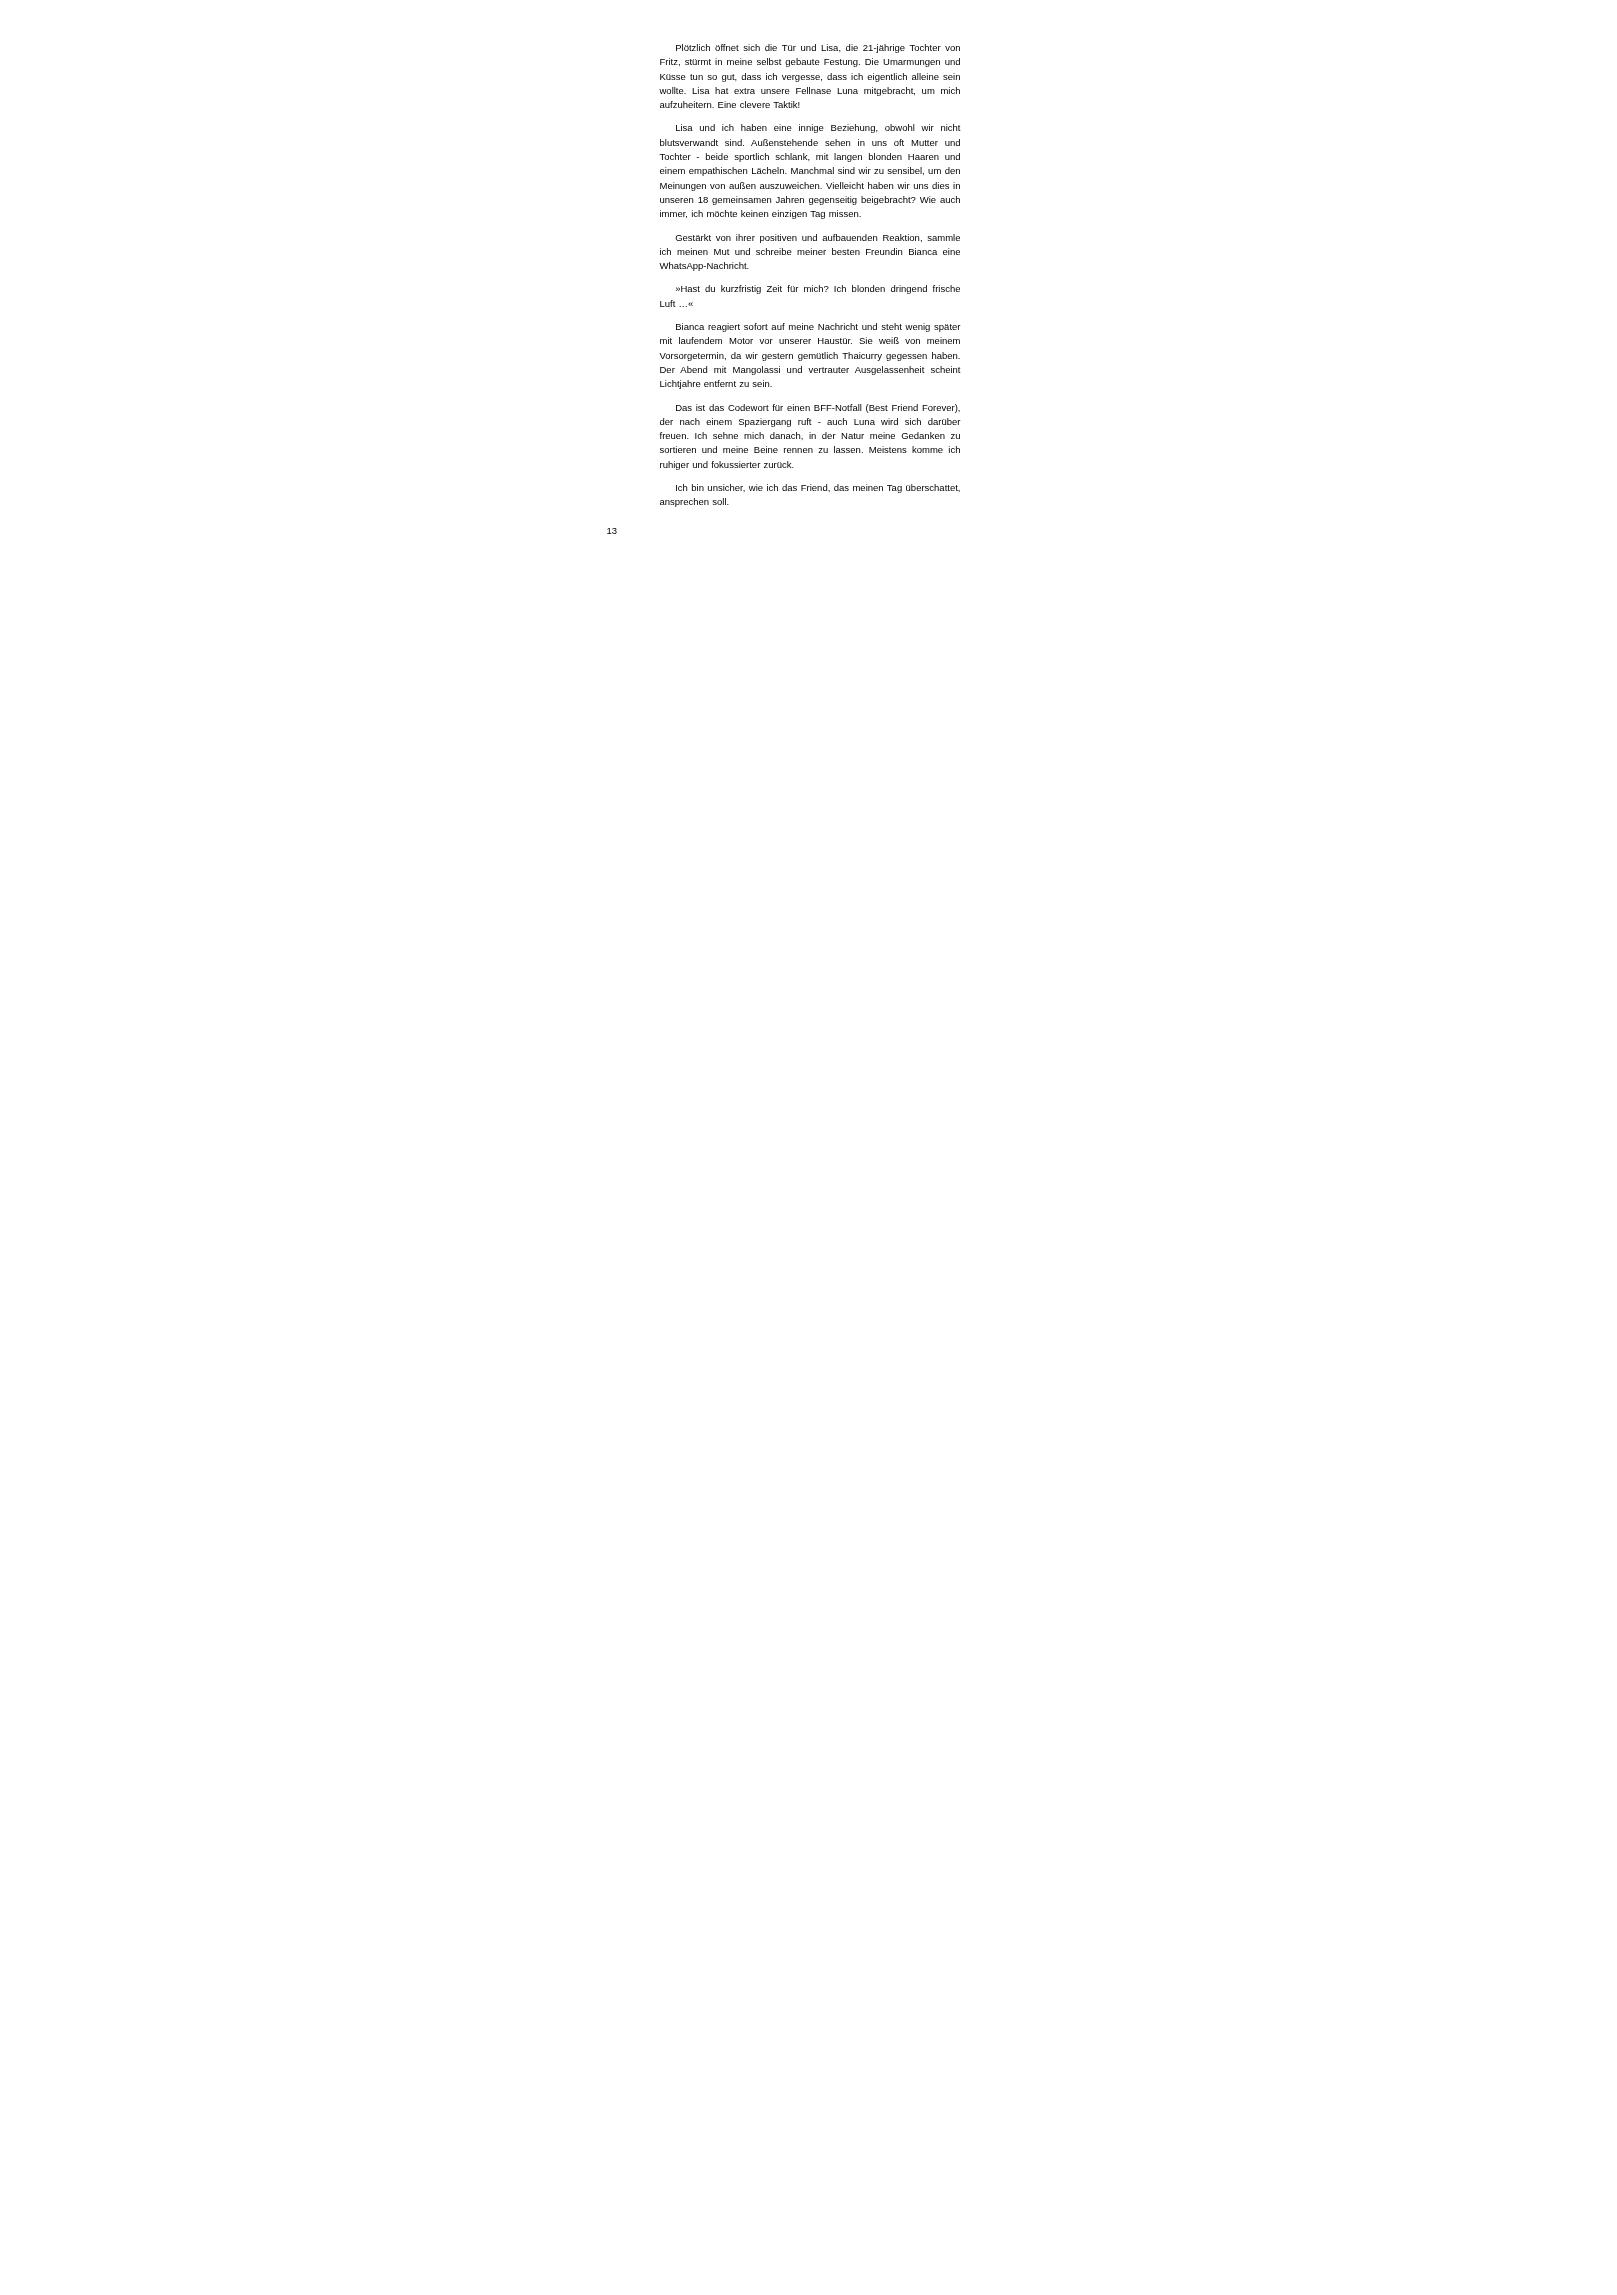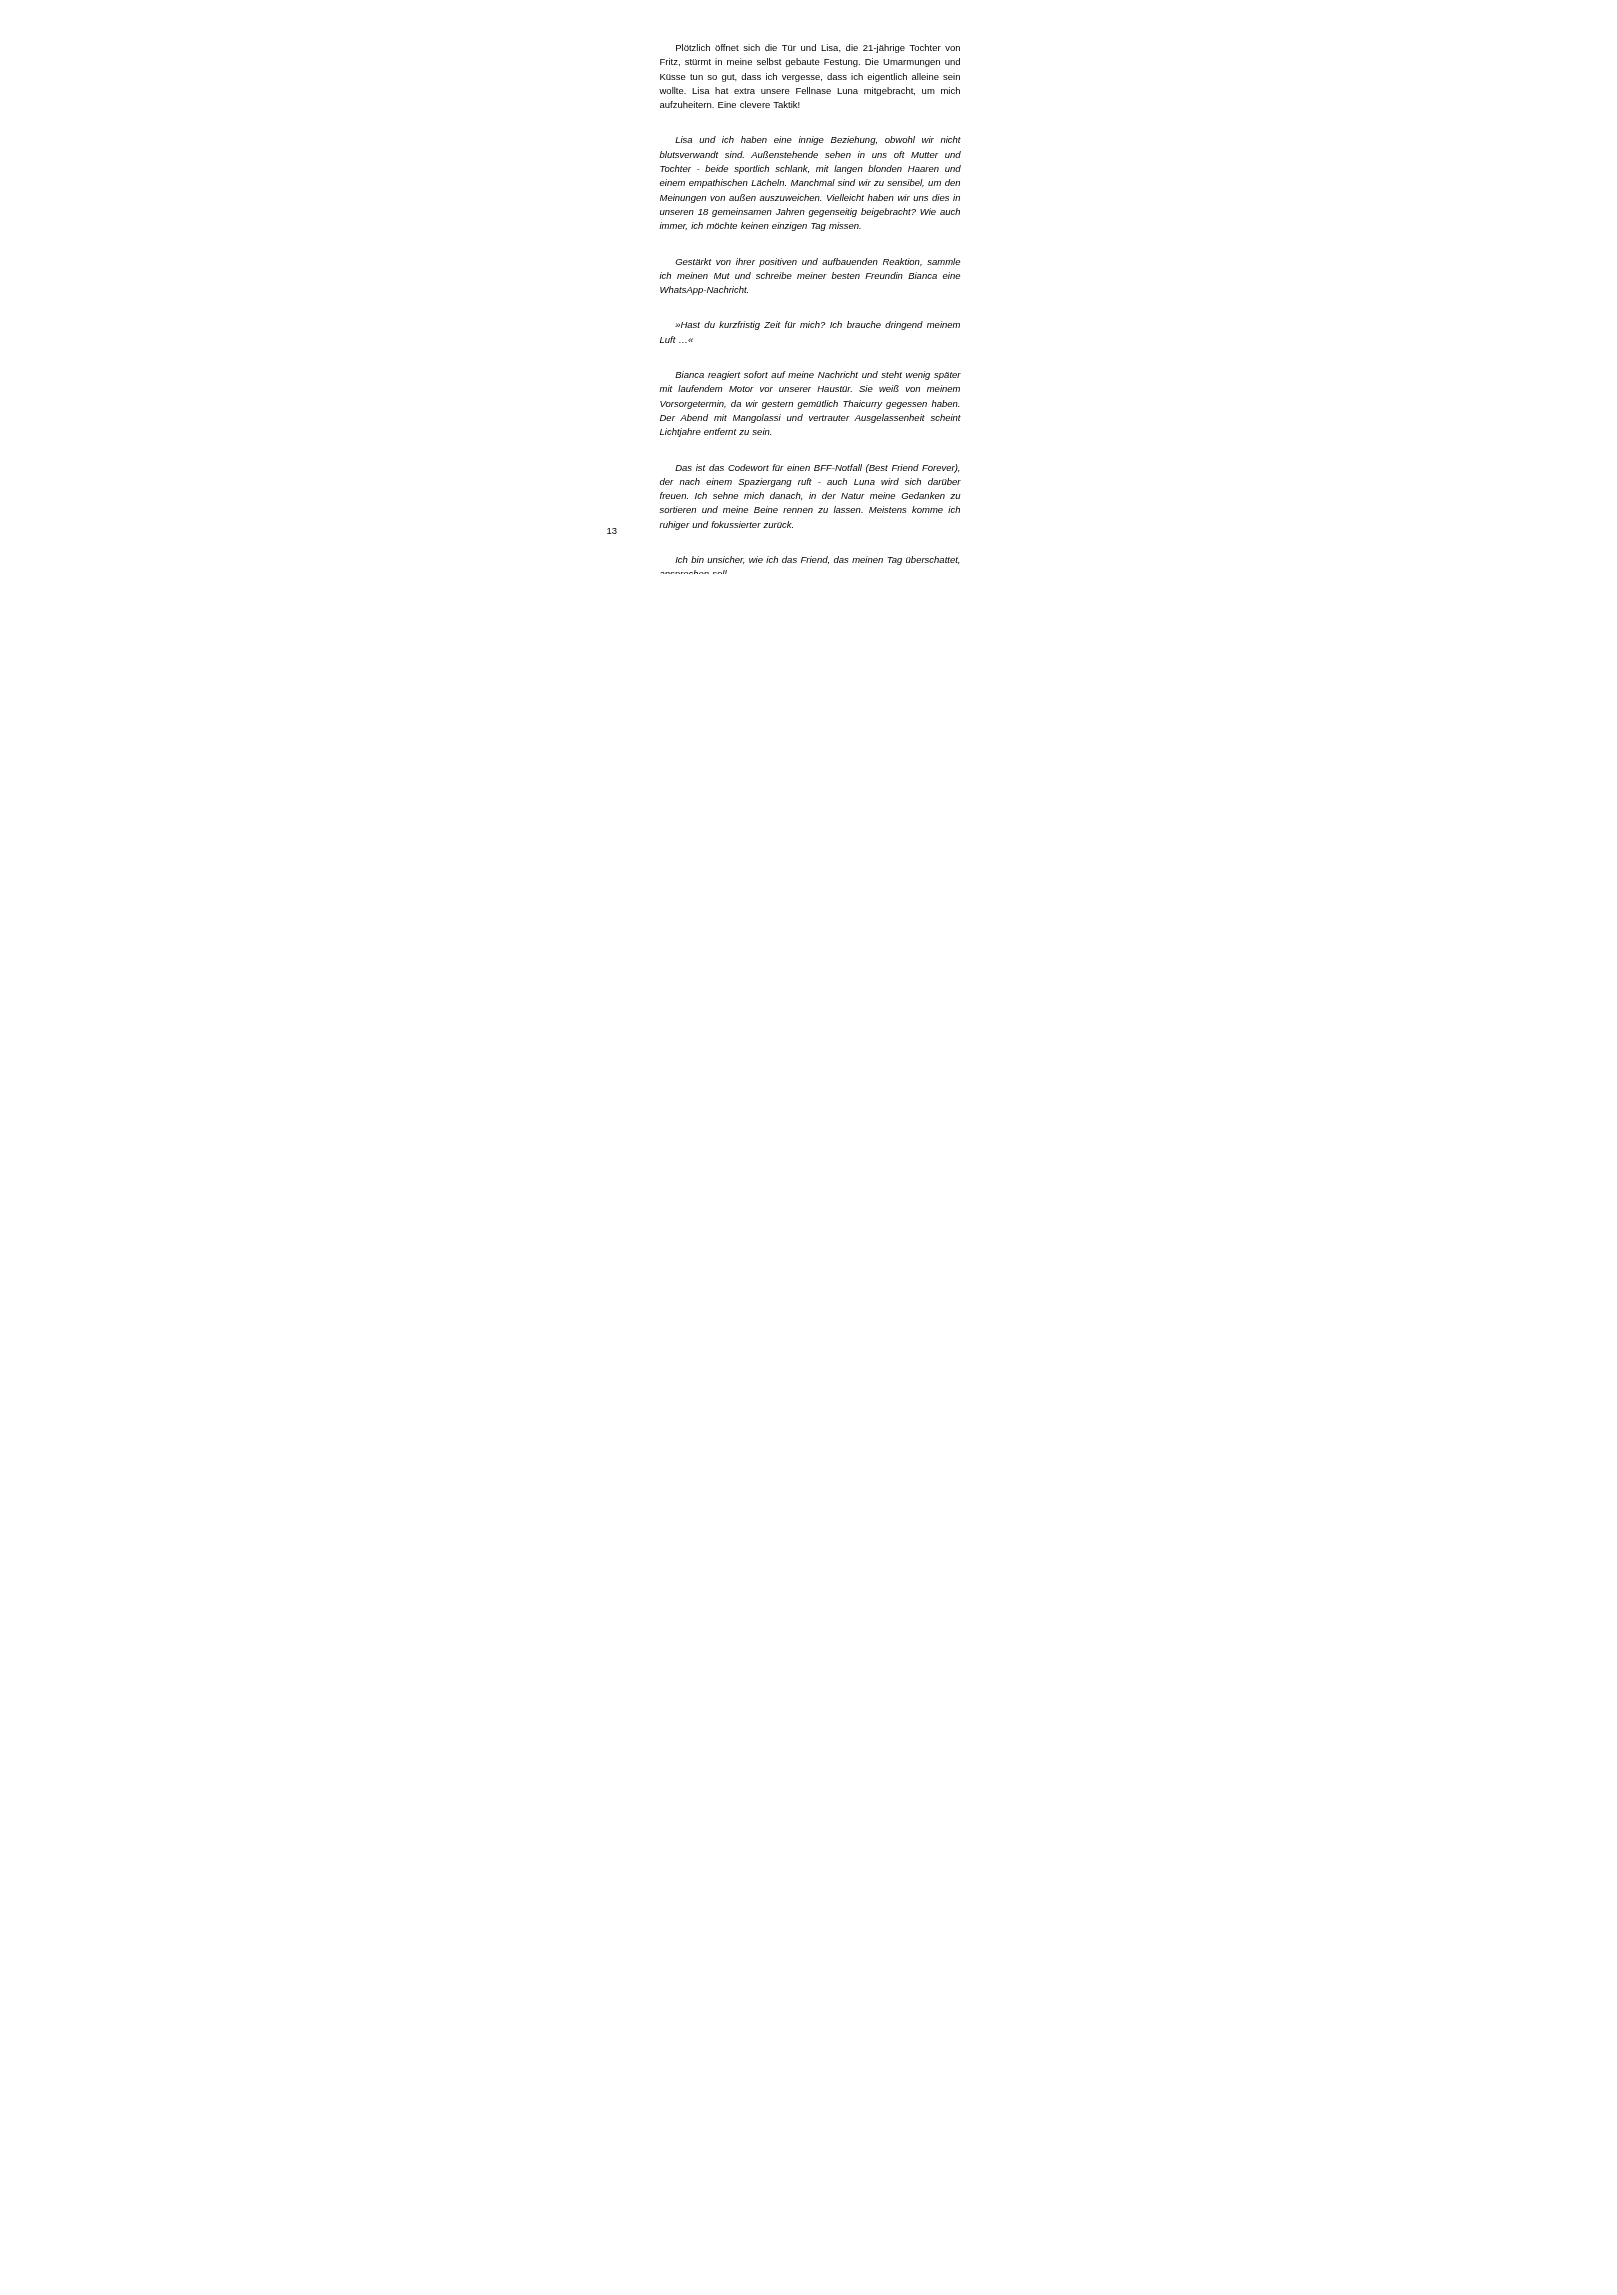--- a/index.html
+++ b/index.html
@@ -26,40 +26,39 @@
   .para {
     margin: 0;
     font-size: 9.5px;
     line-height: 14.3px;
     text-align: justify;
     text-justify: inter-word;
     text-indent: 15.7px;
     word-spacing: 0.5px;
   }
   .para + .para {
-    margin-top: 21px;
-    font-style: italic;
+    margin-top: 9px;
   }
   .page-number {
     position: absolute;
     top: 524px;
     left: 0;
     width: 100%;
     font-size: 9.5px;
     line-height: 14.3px;
   }
 </style>
 </head>
 <body>
 
 <div class="page">
   <div class="text-block">
     <p class="para">Plötzlich öffnet sich die Tür und Lisa, die 21-jährige Tochter von Fritz, stürmt in meine selbst gebaute Festung. Die Umarmungen und Küsse tun so gut, dass ich vergesse, dass ich eigentlich alleine sein wollte. Lisa hat extra unsere Fellnase Luna mitgebracht, um mich aufzuheitern. Eine clevere Taktik!</p>
     <p class="para">Lisa und ich haben eine innige Beziehung, obwohl wir nicht blutsverwandt sind. Außenstehende sehen in uns oft Mutter und Tochter - beide sportlich schlank, mit langen blonden Haaren und einem empathischen Lächeln. Manchmal sind wir zu sensibel, um den Meinungen von außen auszuweichen. Vielleicht haben wir uns dies in unseren 18 gemeinsamen Jahren gegenseitig beigebracht? Wie auch immer, ich möchte keinen einzigen Tag missen.</p>
     <p class="para">Gestärkt von ihrer positiven und aufbauenden Reaktion, sammle ich meinen Mut und schreibe meiner besten Freundin Bianca eine WhatsApp-Nachricht.</p>
-    <p class="para">»Hast du kurzfristig Zeit für mich? Ich brauche dringend meinem Luft …«</p>
+    <p class="para">»Hast du kurzfristig Zeit für mich? Ich blonden dringend frische Luft …«</p>
     <p class="para">Bianca reagiert sofort auf meine Nachricht und steht wenig später mit laufendem Motor vor unserer Haustür. Sie weiß von meinem Vorsorgetermin, da wir gestern gemütlich Thaicurry gegessen haben. Der Abend mit Mangolassi und vertrauter Ausgelassenheit scheint Lichtjahre entfernt zu sein.</p>
     <p class="para">Das ist das Codewort für einen BFF-Notfall (Best Friend Forever), der nach einem Spaziergang ruft - auch Luna wird sich darüber freuen. Ich sehne mich danach, in der Natur meine Gedanken zu sortieren und meine Beine rennen zu lassen. Meistens komme ich ruhiger und fokussierter zurück.</p>
     <p class="para">Ich bin unsicher, wie ich das Friend, das meinen Tag überschattet, ansprechen soll.</p>
   </div>
   <div class="page-number">13</div>
 </div>
 
 
 </body></html>

